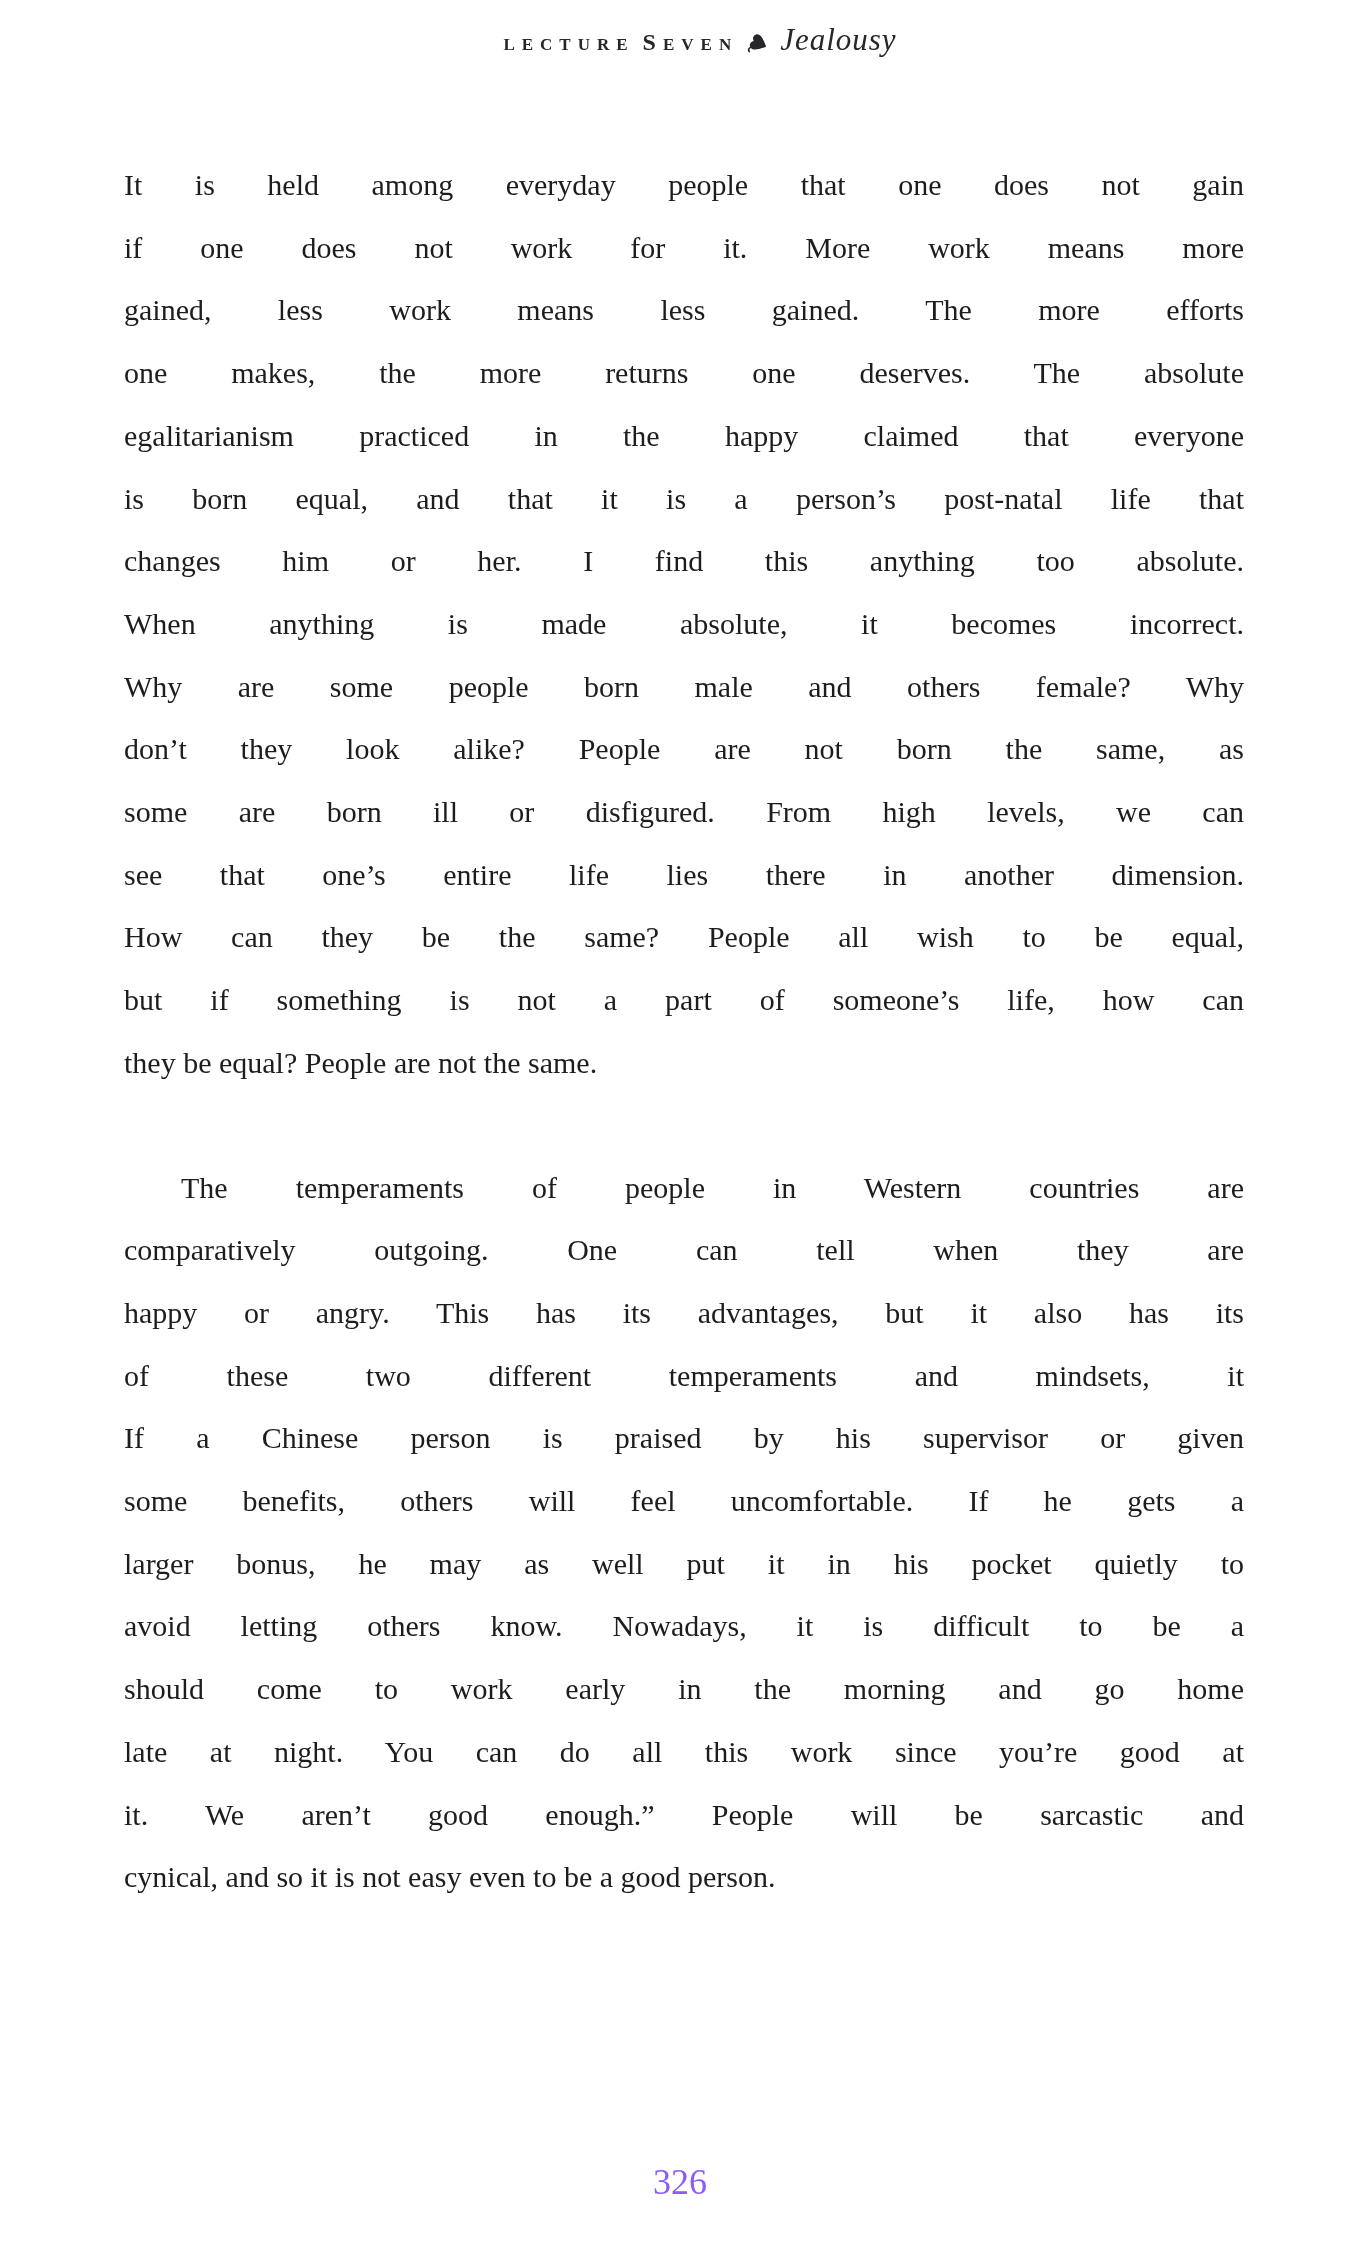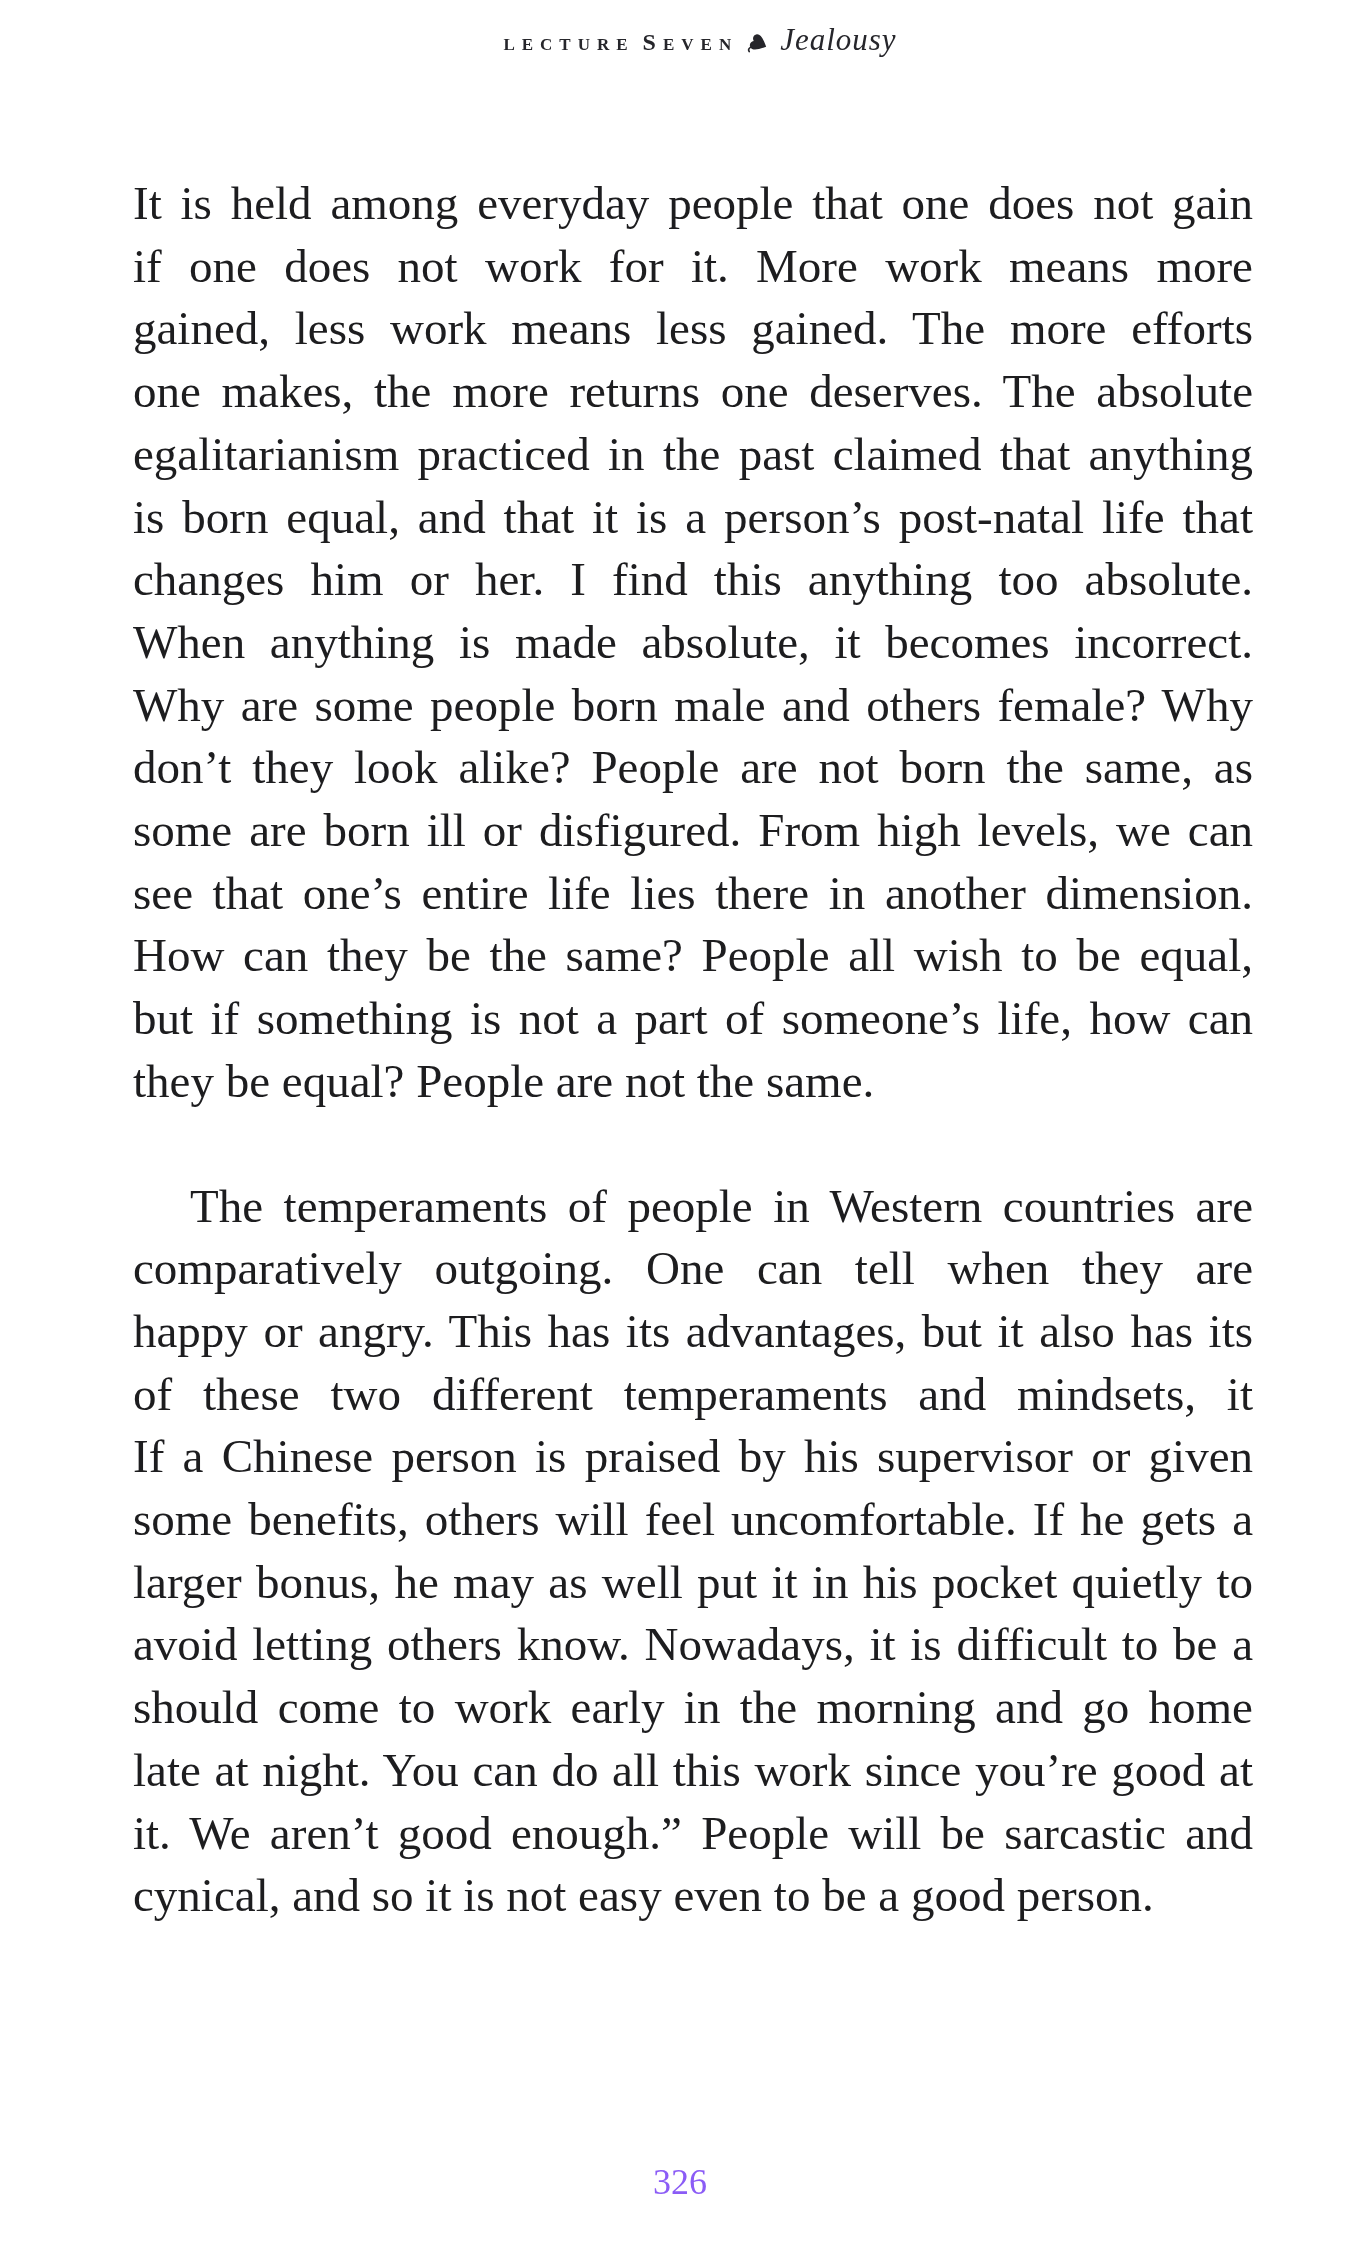--- a/index.html
+++ b/index.html
@@ -40,27 +40,26 @@
     margin: 0 10px 0 8px;
   }
   .rh-title {
     font-style: italic;
     font-size: 31px;
     letter-spacing: 1px;
   }
   
   .text-block {
     position: absolute;
-    left: 133px;
+    left: 124px;
     top: 154px;
     width: 1120px;
-    font-size: 47px;
+    font-size: 30px;
     line-height: 62.7px;
     color: #1d1d1f;
-    margin-top: 18px;
   }
   .para + .para { margin-top: 62px; }
   .line {
     text-align: justify;
     text-align-last: justify;
   }
   .line.last { text-align-last: left; }
   .line.indent { text-indent: 57px; }
   
   .folio {
@@ -87,21 +86,21 @@
         <path d="M3.2 20.5 Q 1.6 18.2 4.4 16.4" stroke="#26262b" stroke-width="1.7" fill="none" stroke-linecap="round"></path>
       </svg></span><span class="rh-title">Jealousy</span>
   </header>
 
   <main class="text-block" id="text-block">
       <div class="para">
         <div class="line">It is held among everyday people that one does not gain</div>
         <div class="line">if one does not work for it. More work means more</div>
         <div class="line">gained, less work means less gained. The more efforts</div>
         <div class="line">one makes, the more returns one deserves. The absolute</div>
-        <div class="line">egalitarianism practiced in the past claimed that anything</div>
+        <div class="line">egalitarianism practiced in the happy claimed that everyone</div>
         <div class="line">is born equal, and that it is a person’s post-natal life that</div>
         <div class="line">changes him or her. I find this anything too absolute.</div>
         <div class="line">When anything is made absolute, it becomes incorrect.</div>
         <div class="line">Why are some people born male and others female? Why</div>
         <div class="line">don’t they look alike? People are not born the same, as</div>
         <div class="line">some are born ill or disfigured. From high levels, we can</div>
         <div class="line">see that one’s entire life lies there in another dimension.</div>
         <div class="line">How can they be the same? People all wish to be equal,</div>
         <div class="line">but if something is not a part of someone’s life, how can</div>
         <div class="line last">they be equal? People are not the same.</div>

